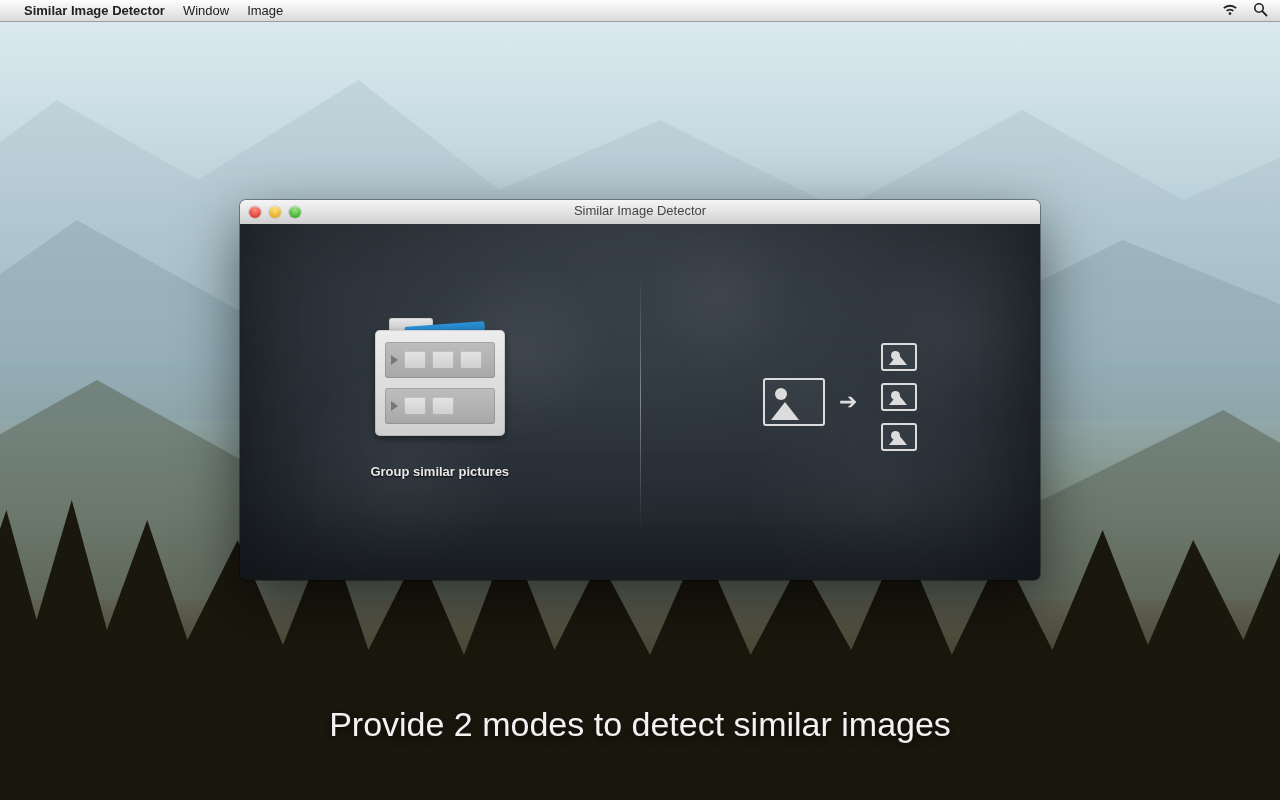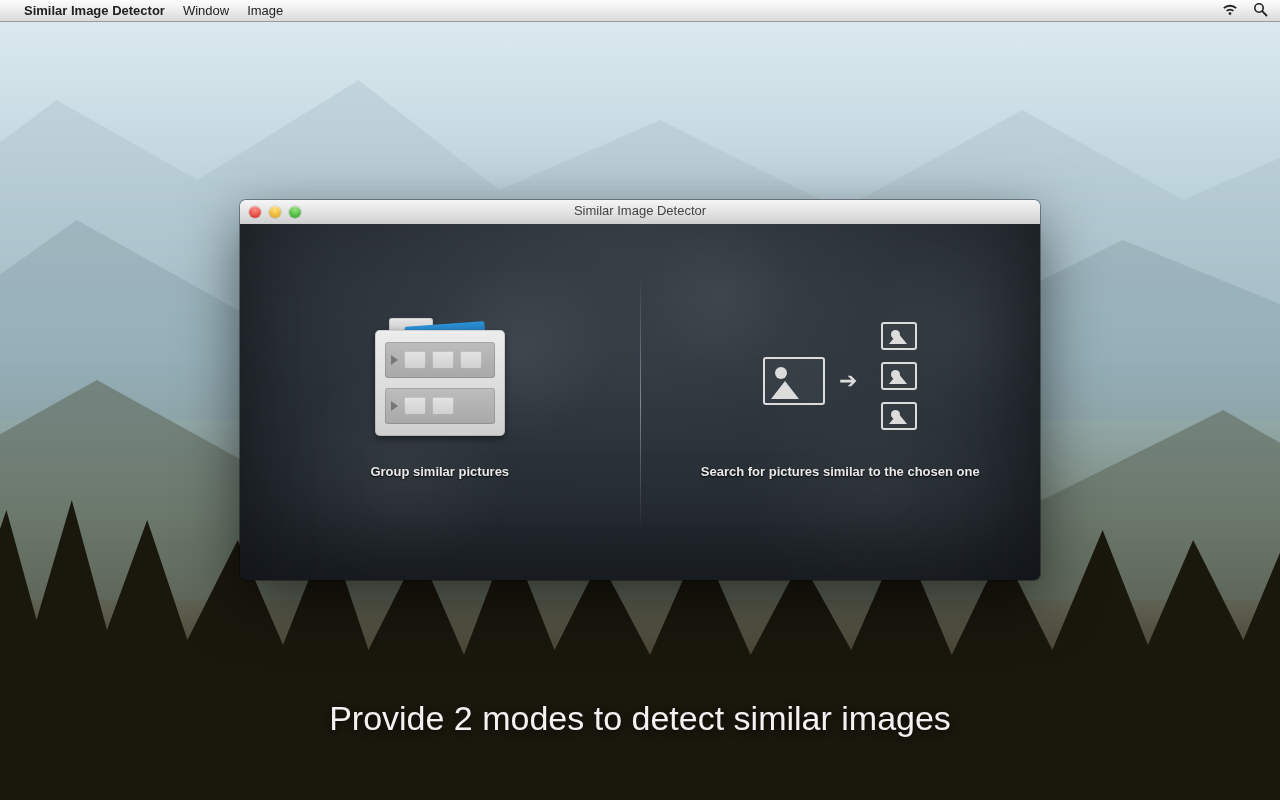--- a/index.html
+++ b/index.html
@@ -79,21 +79,21 @@
   .pic.sm{width:36px;height:28px;}
   .pic .sun{position:absolute;width:9px;height:9px;border-radius:50%;background:#dcdcdc;left:8px;top:6px;}
   .pic.big .sun{width:12px;height:12px;left:10px;top:8px;}
   .pic .mtn{position:absolute;bottom:4px;left:6px;right:6px;height:45%;}
   .pic .mtn::before{content:"";position:absolute;left:0;bottom:0;border-left:14px solid transparent;border-right:14px solid transparent;border-bottom:18px solid #dcdcdc;}
   .pic.sm .mtn::before{border-left-width:9px;border-right-width:9px;border-bottom-width:11px;}
   .arr{color:#dcdcdc;font-size:22px;}
   .stack{position:absolute;right:0;top:-4px;display:flex;flex-direction:column;gap:12px;}
   
   .caption{
-    position:absolute;left:0;right:0;bottom:62px;text-align:center;z-index:40;
+    position:absolute;left:0;right:0;bottom:56px;text-align:center;z-index:40;
     color:#f2f2f2;font-size:34px;font-weight:400;
     text-shadow:0 2px 8px rgba(0,0,0,.7);
   }
 </style>
 </head>
 <body>
 
 <div class="desktop">
   <div class="ridge r1">
       <svg viewBox="0 0 1400 260" preserveAspectRatio="none">
@@ -181,19 +181,18 @@
           <div class="pic sm">
               <div class="sun"></div>
               <div class="mtn"></div>
             </div>
           <div class="pic sm">
               <div class="sun"></div>
               <div class="mtn"></div>
             </div>
         </div>
       </div>
-      <div class="pane-label">Search for pictures similar to the chosen one</div>
     </div>
 
   </div>
 </div>
 
 <div class="caption">Provide 2 modes to detect similar images</div>
 
 </body></html>

